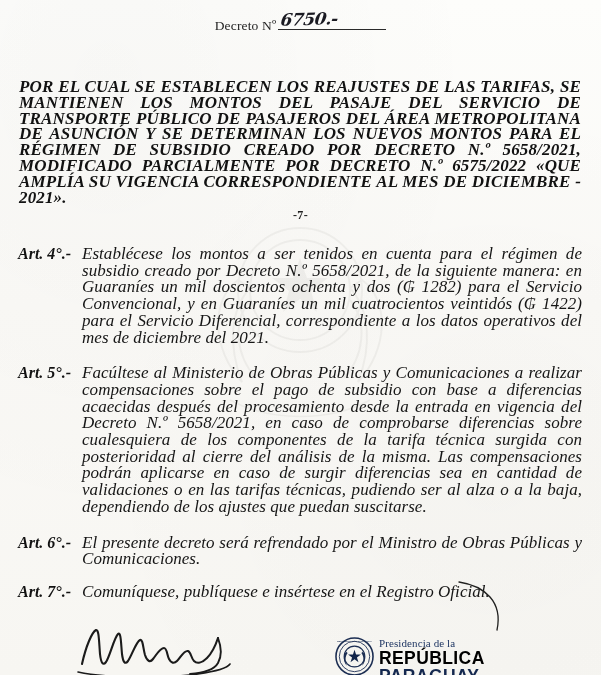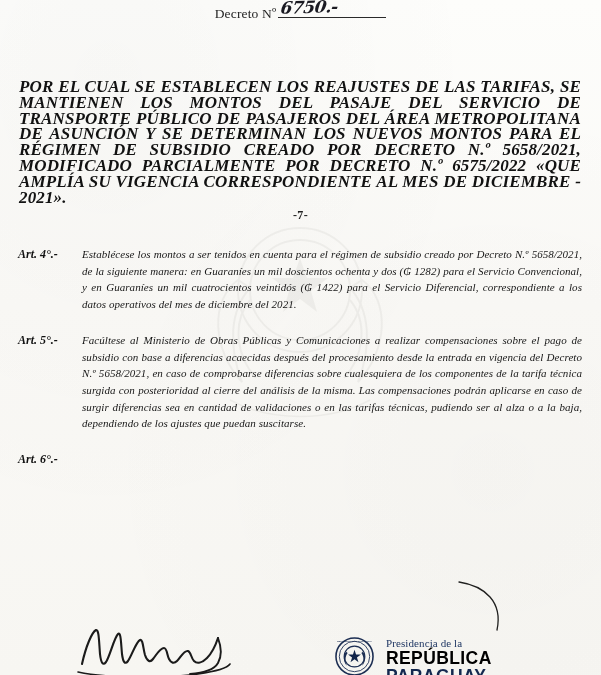--- a/index.html
+++ b/index.html
@@ -59,21 +59,21 @@
     white-space: nowrap;
     color: #59595c;
     opacity: 0.55;
     text-align: center;
   }
 
   
   .decreto-row {
     position: absolute;
     left: 0;
-    top: 0;
+    top: 12px;
     width: 601px;
     text-align: center;
   }
   .decreto-label {
     font-size: 13.5px;
     letter-spacing: 0.15px;
     color: #232323;
     vertical-align: baseline;
   }
   .decreto-rule {
@@ -137,29 +137,29 @@
   }
   .article {
     display: flex;
     align-items: flex-start;
     margin-bottom: 16px;
   }
   .art-label {
     flex: 0 0 64px;
     font-style: italic;
     font-weight: bold;
-    font-size: 12px;
+    font-size: 16px;
     line-height: 16.7px;
     color: #121212;
     white-space: nowrap;
   }
   .art-body {
     flex: 1 1 auto;
     font-style: italic;
-    font-size: 11px;
+    font-size: 17px;
     line-height: 16.7px;
     text-align: justify;
     text-align-last: left;
     color: #161616;
     letter-spacing: 0.05px;
   }
   .art-4 { margin-bottom: 19px; }
   .art-5 { margin-bottom: 19px; margin-top: 16px; }
   .art-6 { margin-bottom: 16px; }
   .art-7 { margin-bottom: 0; }
@@ -186,21 +186,21 @@
   }
   .pen-arc svg { width: 100%; height: 100%; display: block; }
 
   
   .logo {
     position: absolute;
     left: 335px;
     top: 637px;
     display: flex;
     align-items: center;
-    gap: 12px;
+    gap: 5px;
   }
   .logo-seal {
     width: 39px;
     height: 39px;
     flex: 0 0 39px;
   }
   .logo-seal svg { width: 100%; height: 100%; display: block; }
   .logo-text { line-height: 1; }
   .logo-line1 {
     font-family: "Liberation Serif", serif;
@@ -274,22 +274,27 @@
       <div class="art-body">Establécese los montos a ser tenidos en cuenta para el régimen de subsidio creado por Decreto N.º 5658/2021, de la siguiente manera: en Guaraníes un mil doscientos ochenta y dos (₲ 1282) para el Servicio Convencional, y en Guaraníes un mil cuatrocientos veintidós (₲ 1422) para el Servicio Diferencial, correspondiente a los datos operativos del mes de diciembre del 2021.</div>
     </div>
 
     <div class="article art-5">
       <div class="art-label">Art. 5°.-</div>
       <div class="art-body">Facúltese al Ministerio de Obras Públicas y Comunicaciones a realizar compensaciones sobre el pago de subsidio con base a diferencias acaecidas después del procesamiento desde la entrada en vigencia del Decreto N.º 5658/2021, en caso de comprobarse diferencias sobre cualesquiera de los componentes de la tarifa técnica surgida con posterioridad al cierre del análisis de la misma. Las compensaciones podrán aplicarse en caso de surgir diferencias sea en cantidad de validaciones o en las tarifas técnicas, pudiendo ser al alza o a la baja, dependiendo de los ajustes que puedan suscitarse.</div>
     </div>
 
     <div class="article art-6">
       <div class="art-label">Art. 6°.-</div>
-    </div>
-
+      <div class="art-body">El presente decreto será refrendado por el Ministro de Obras Públicas y Comunicaciones.</div>
+    </div>
+
+    <div class="article art-7">
+      <div class="art-label">Art. 7°.-</div>
+      <div class="art-body">Comuníquese, publíquese e insértese en el Registro Oficial.</div>
+    </div>
 
   </div>
 
   <div class="pen-arc">
     <svg viewBox="0 0 60 56" xmlns="http://www.w3.org/2000/svg">
       <path d="M4 4 C30 8 48 24 42 52" fill="none" stroke="#20201f" stroke-width="1.3" stroke-linecap="round"></path>
     </svg>
   </div>
 
   <div class="signature">

